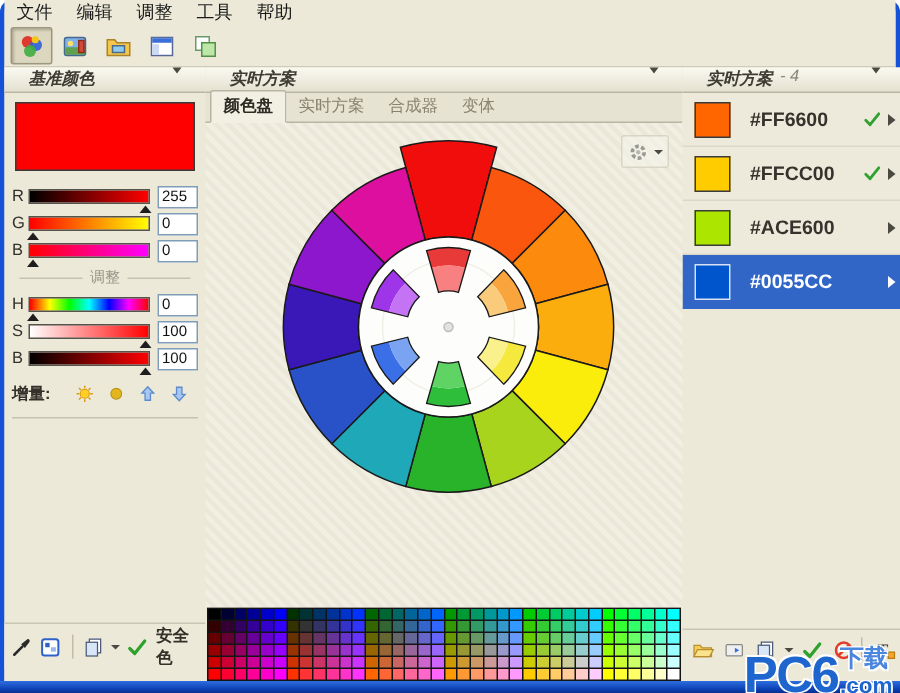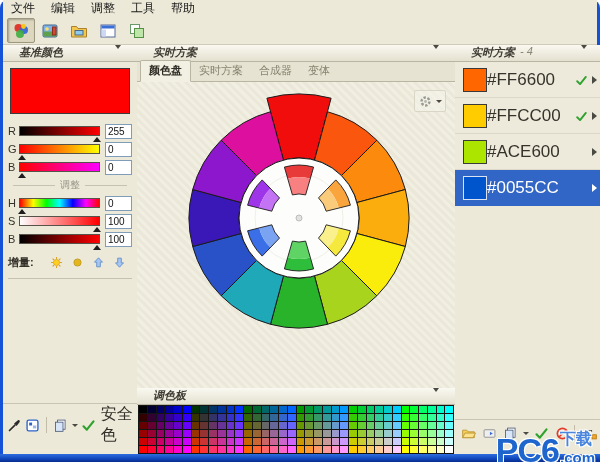--- a/index.html
+++ b/index.html
@@ -77,37 +77,37 @@
   .thindiv { height:1px; background:#C6C2B0; margin:6px 0; }
   .hexrow { display:flex; align-items:center; height:18px; font-size:11px; font-weight:bold; color:#33312A; }
   .hexhash { margin-left:auto; font-weight:normal; color:#55534A; margin-right:3px; }
   .hexval { width:48px; height:16px; border:1px solid #7F9DB9; background:#fff; font-size:10px; padding:0 3px; color:#111; }
   
   .pstatus { flex:0 0 27px; display:flex; align-items:center; gap:3px; border-top:1px solid #C9C5B4;
     background:#ECE9D8; padding:0 4px; margin-top:auto; margin-bottom:8px; }
   .sicon { display:flex; align-items:center; justify-content:center; width:18px; height:18px; }
   .sicon svg { width:15px; height:15px; }
   .ssep { width:1px; height:16px; background:#C0BCA8; margin:0 3px; }
-  .safelabel { font-size:16px; color:#33312A; margin-left:2px; }
+  .safelabel { font-size:11px; color:#33312A; margin-left:2px;font-weight:bold; }
   .mini-dd { width:0; height:0; border-top:3.5px solid #4A4A42; border-left:3px solid transparent; border-right:3px solid transparent; margin-left:1px; }
   
   .wheelarea { position:relative; flex:1; min-height:0; overflow:hidden;
     background:repeating-linear-gradient(45deg,#F1EFE2 0 3px,#EBE8DA 3px 6px); }
   .gearbtn { position:absolute; top:8px; right:9px; width:32px; height:22px; display:flex; align-items:center;
     justify-content:center; gap:3px; border:1px solid #DAD6C6; border-radius:2px; background:rgba(245,243,233,.6); }
   .gearbtn svg { width:13px; height:13px; }
   .palgrid { flex:0 0 49px; display:grid; grid-template-columns:repeat(36,1fr); grid-auto-rows:7px; gap:1px;
     background:#141414; border:1px solid #141414; margin:0 1px; }
   
   .favlist { flex:0 0 auto; }
   .fav { height:36px; display:flex; align-items:center; border-bottom:1px solid #DCD8C8; background:#EDEADB; }
   .fav.sel { background:#3166C6; border-bottom-color:#3166C6; }
   .fswatch { width:24px; height:24px; border:1px solid #3A3A3A; margin-left:8px; flex:0 0 24px; }
   .fav.sel .fswatch { border-color:#D8E2F4; }
-  .fhex { font-weight:normal; font-size:17px; color:#35332B; }
+  .fhex { margin-left:13px; font-weight:bold; font-size:13px; color:#35332B; }
   .fav.sel .fhex { color:#fff; }
   .fcheck { margin-left:auto; width:14px; height:14px; }
   .fcheck svg { width:13px; height:13px; }
   .farrow { width:0; height:0; border-left:5px solid #4A4A42; border-top:4px solid transparent;
     border-bottom:4px solid transparent; margin:0 6px 0 3px; flex:0 0 5px; }
   .fav.sel .farrow { border-left-color:#fff; }
   
   .footer { flex:0 0 8px; margin:0 -3px; background:linear-gradient(180deg,#2E6EE0,#0B3FB2 70%,#082E8C); }
   .watermark { position:absolute; right:2px; bottom:-3px; z-index:20; display:flex; align-items:flex-end; }
   .wm-big { font-size:34px; font-weight:bold; color:#1E66CE; line-height:.85; letter-spacing:-1px;
@@ -349,24 +349,20 @@
           </svg>
         <span class="gearbtn">
           <span style="display:flex">
               <svg viewBox="0 0 18 18">
                 <circle cx="9" cy="9" r="5.5" fill="none" stroke="#9A9A94" stroke-width="3.4" stroke-dasharray="3.4 2.2"></circle>
                 <circle cx="9" cy="9" r="2" fill="#B8B8B2"></circle>
               </svg>
             </span>
           <i class="mini-dd"></i>
         </span>
-      </div>
-      <div class="phead">
-        <span>调色板</span>
-        <i class="hdarrow"></i>
       </div>
       <div class="palgrid" id="palgrid">
           <div style="background: rgb(0, 0, 0);"></div>
           <div style="background: rgb(0, 0, 51);"></div>
           <div style="background: rgb(0, 0, 102);"></div>
           <div style="background: rgb(0, 0, 153);"></div>
           <div style="background: rgb(0, 0, 204);"></div>
           <div style="background: rgb(0, 0, 255);"></div>
           <div style="background: rgb(0, 51, 0);"></div>
           <div style="background: rgb(0, 51, 51);"></div>

